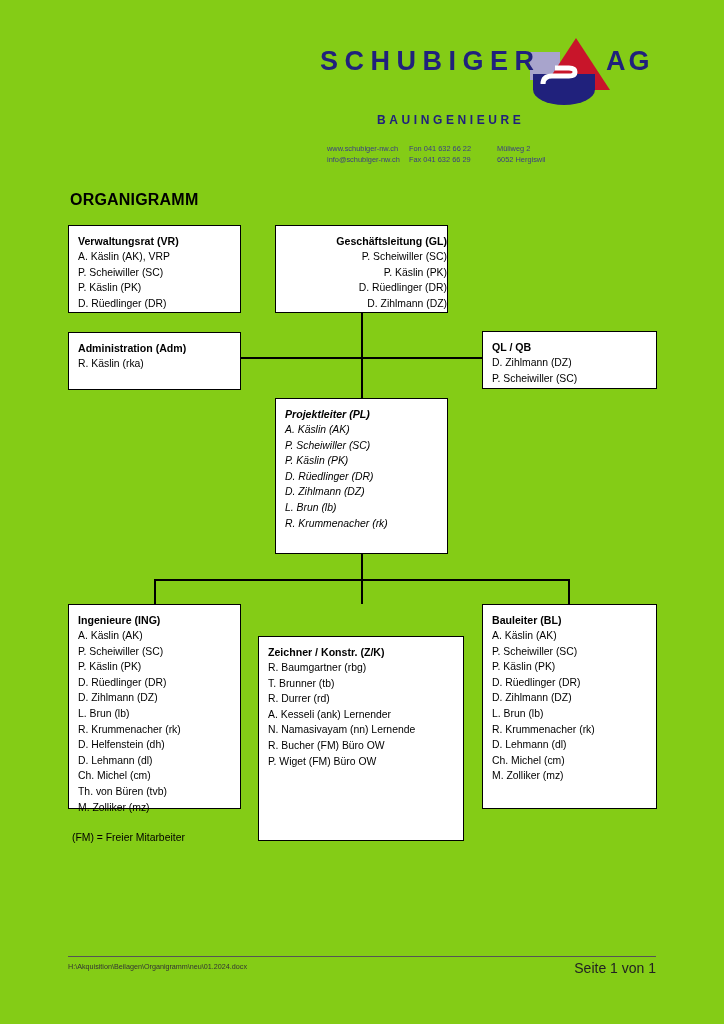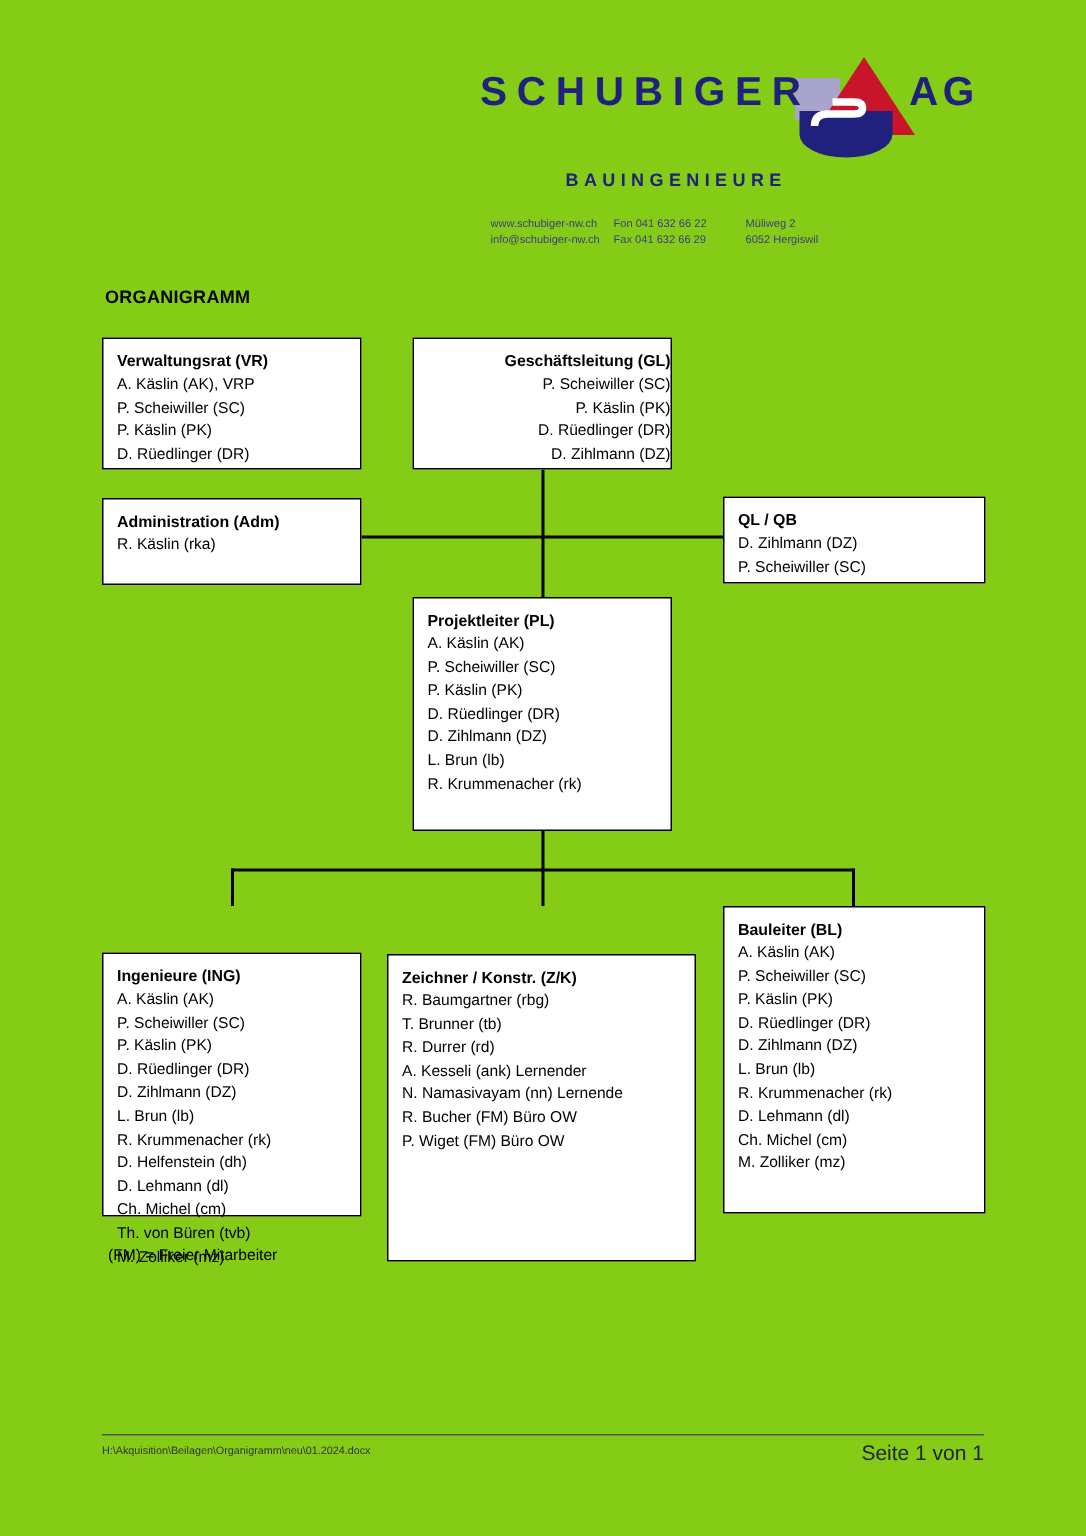--- a/index.html
+++ b/index.html
@@ -109,21 +109,21 @@
   }
   .logo-contact .col1 { display: inline-block; width: 82px; }
   .logo-contact .col2 { display: inline-block; width: 88px; }
   .logo-contact .col3 { display: inline-block; }
 
   
   .org-title {
     position: absolute;
     left: 70px;
     top: 191px;
-    font-size: 12px;
+    font-size: 16px;
     font-weight: bold;
     color: #000;
     letter-spacing: 0.2px;
   }
 
   
   .box {
     position: absolute;
     border: 1.4px solid #000;
     box-sizing: border-box;
@@ -142,22 +142,22 @@
     font-size: 10.4px;
     color: #000;
     line-height: 15.6px;
     white-space: nowrap;
   }
 
   #box-vr  { left: 68px;  top: 225px; width: 173px; height: 88px; }
   #box-gl  { left: 275px; top: 225px; width: 173px; height: 88px; text-align: right; }
   #box-adm { left: 68px;  top: 332px; width: 173px; height: 58px; }
   #box-ql  { left: 482px; top: 331px; width: 175px; height: 58px; }
-  #box-pl  { left: 275px; top: 398px; width: 173px; height: 156px; }
-  #box-ing { left: 68px;  top: 604px; width: 173px; height: 176px; margin-top: 31px; }
+  #box-pl  { left: 275px; top: 398px; width: 173px; height: 156px; font-style: italic; }
+  #box-ing { left: 68px;  top: 604px; width: 173px; height: 205px; }
   #box-zk  { left: 258px; top: 636px; width: 206px; height: 205px; }
   #box-bl  { left: 482px; top: 604px; width: 175px; height: 205px; }
 
   
   .line {
     position: absolute;
     background: #000;
     z-index: 1;
   }
   .vline { width: 1.6px; }

